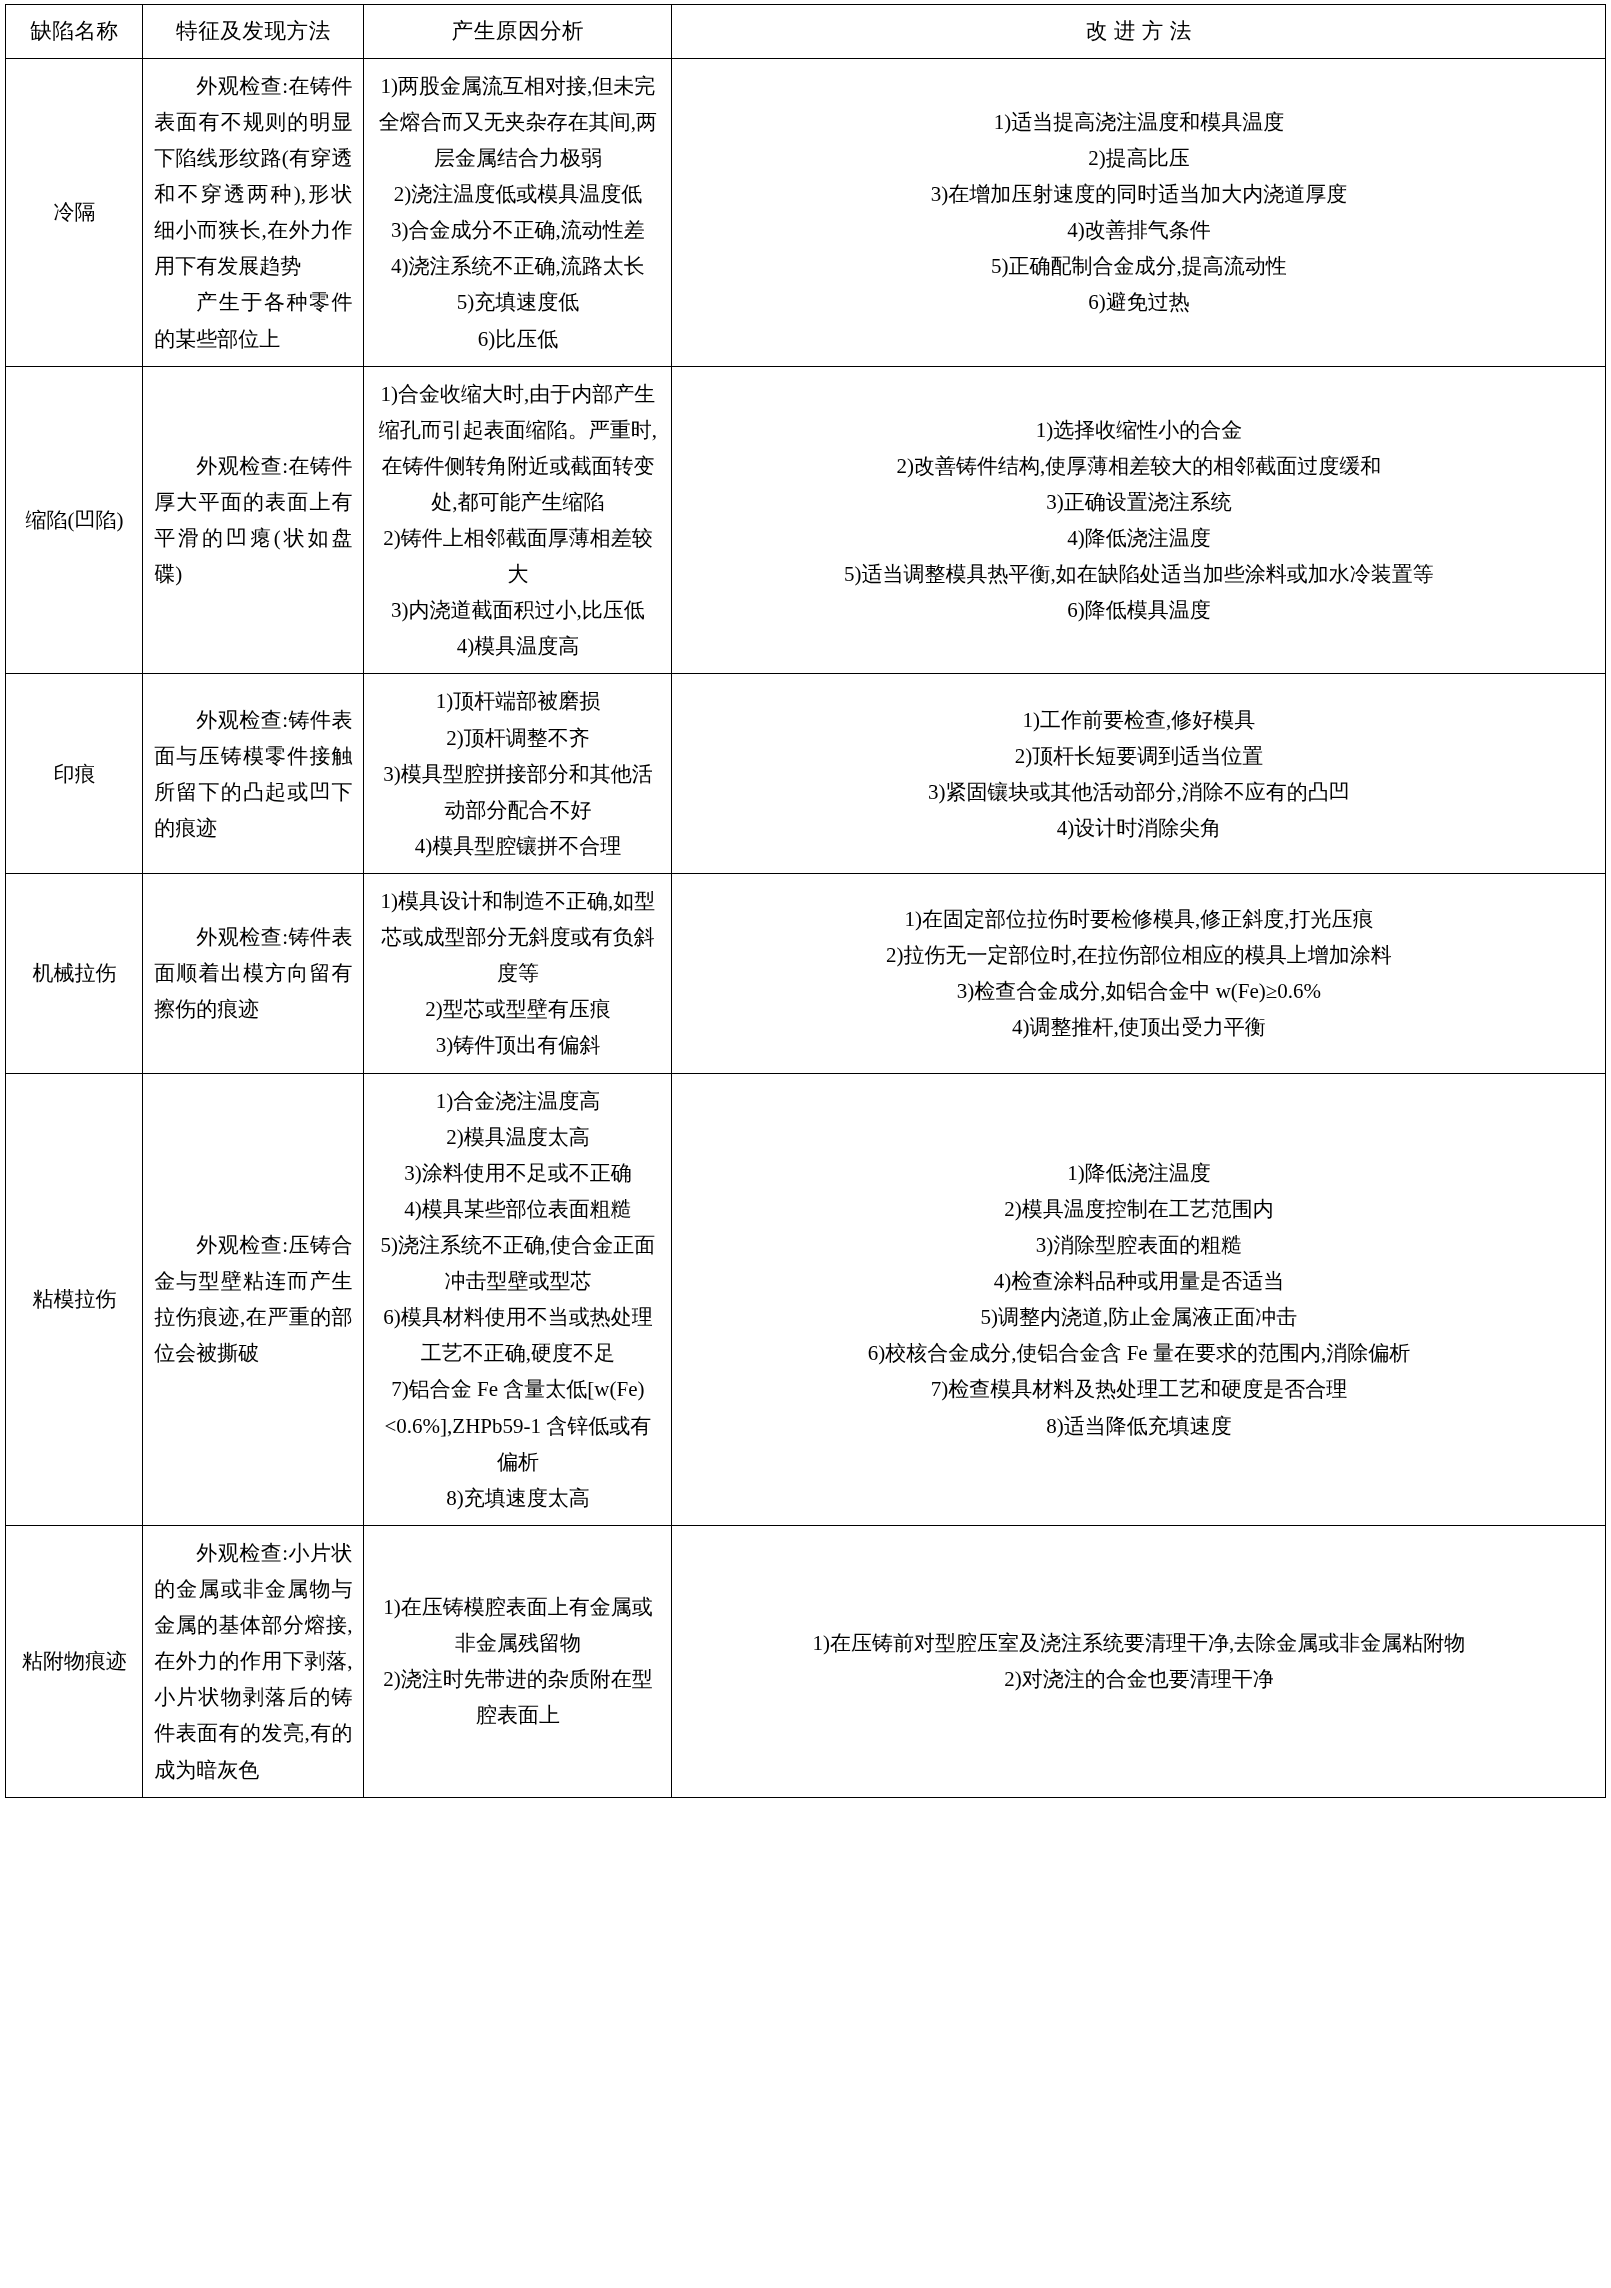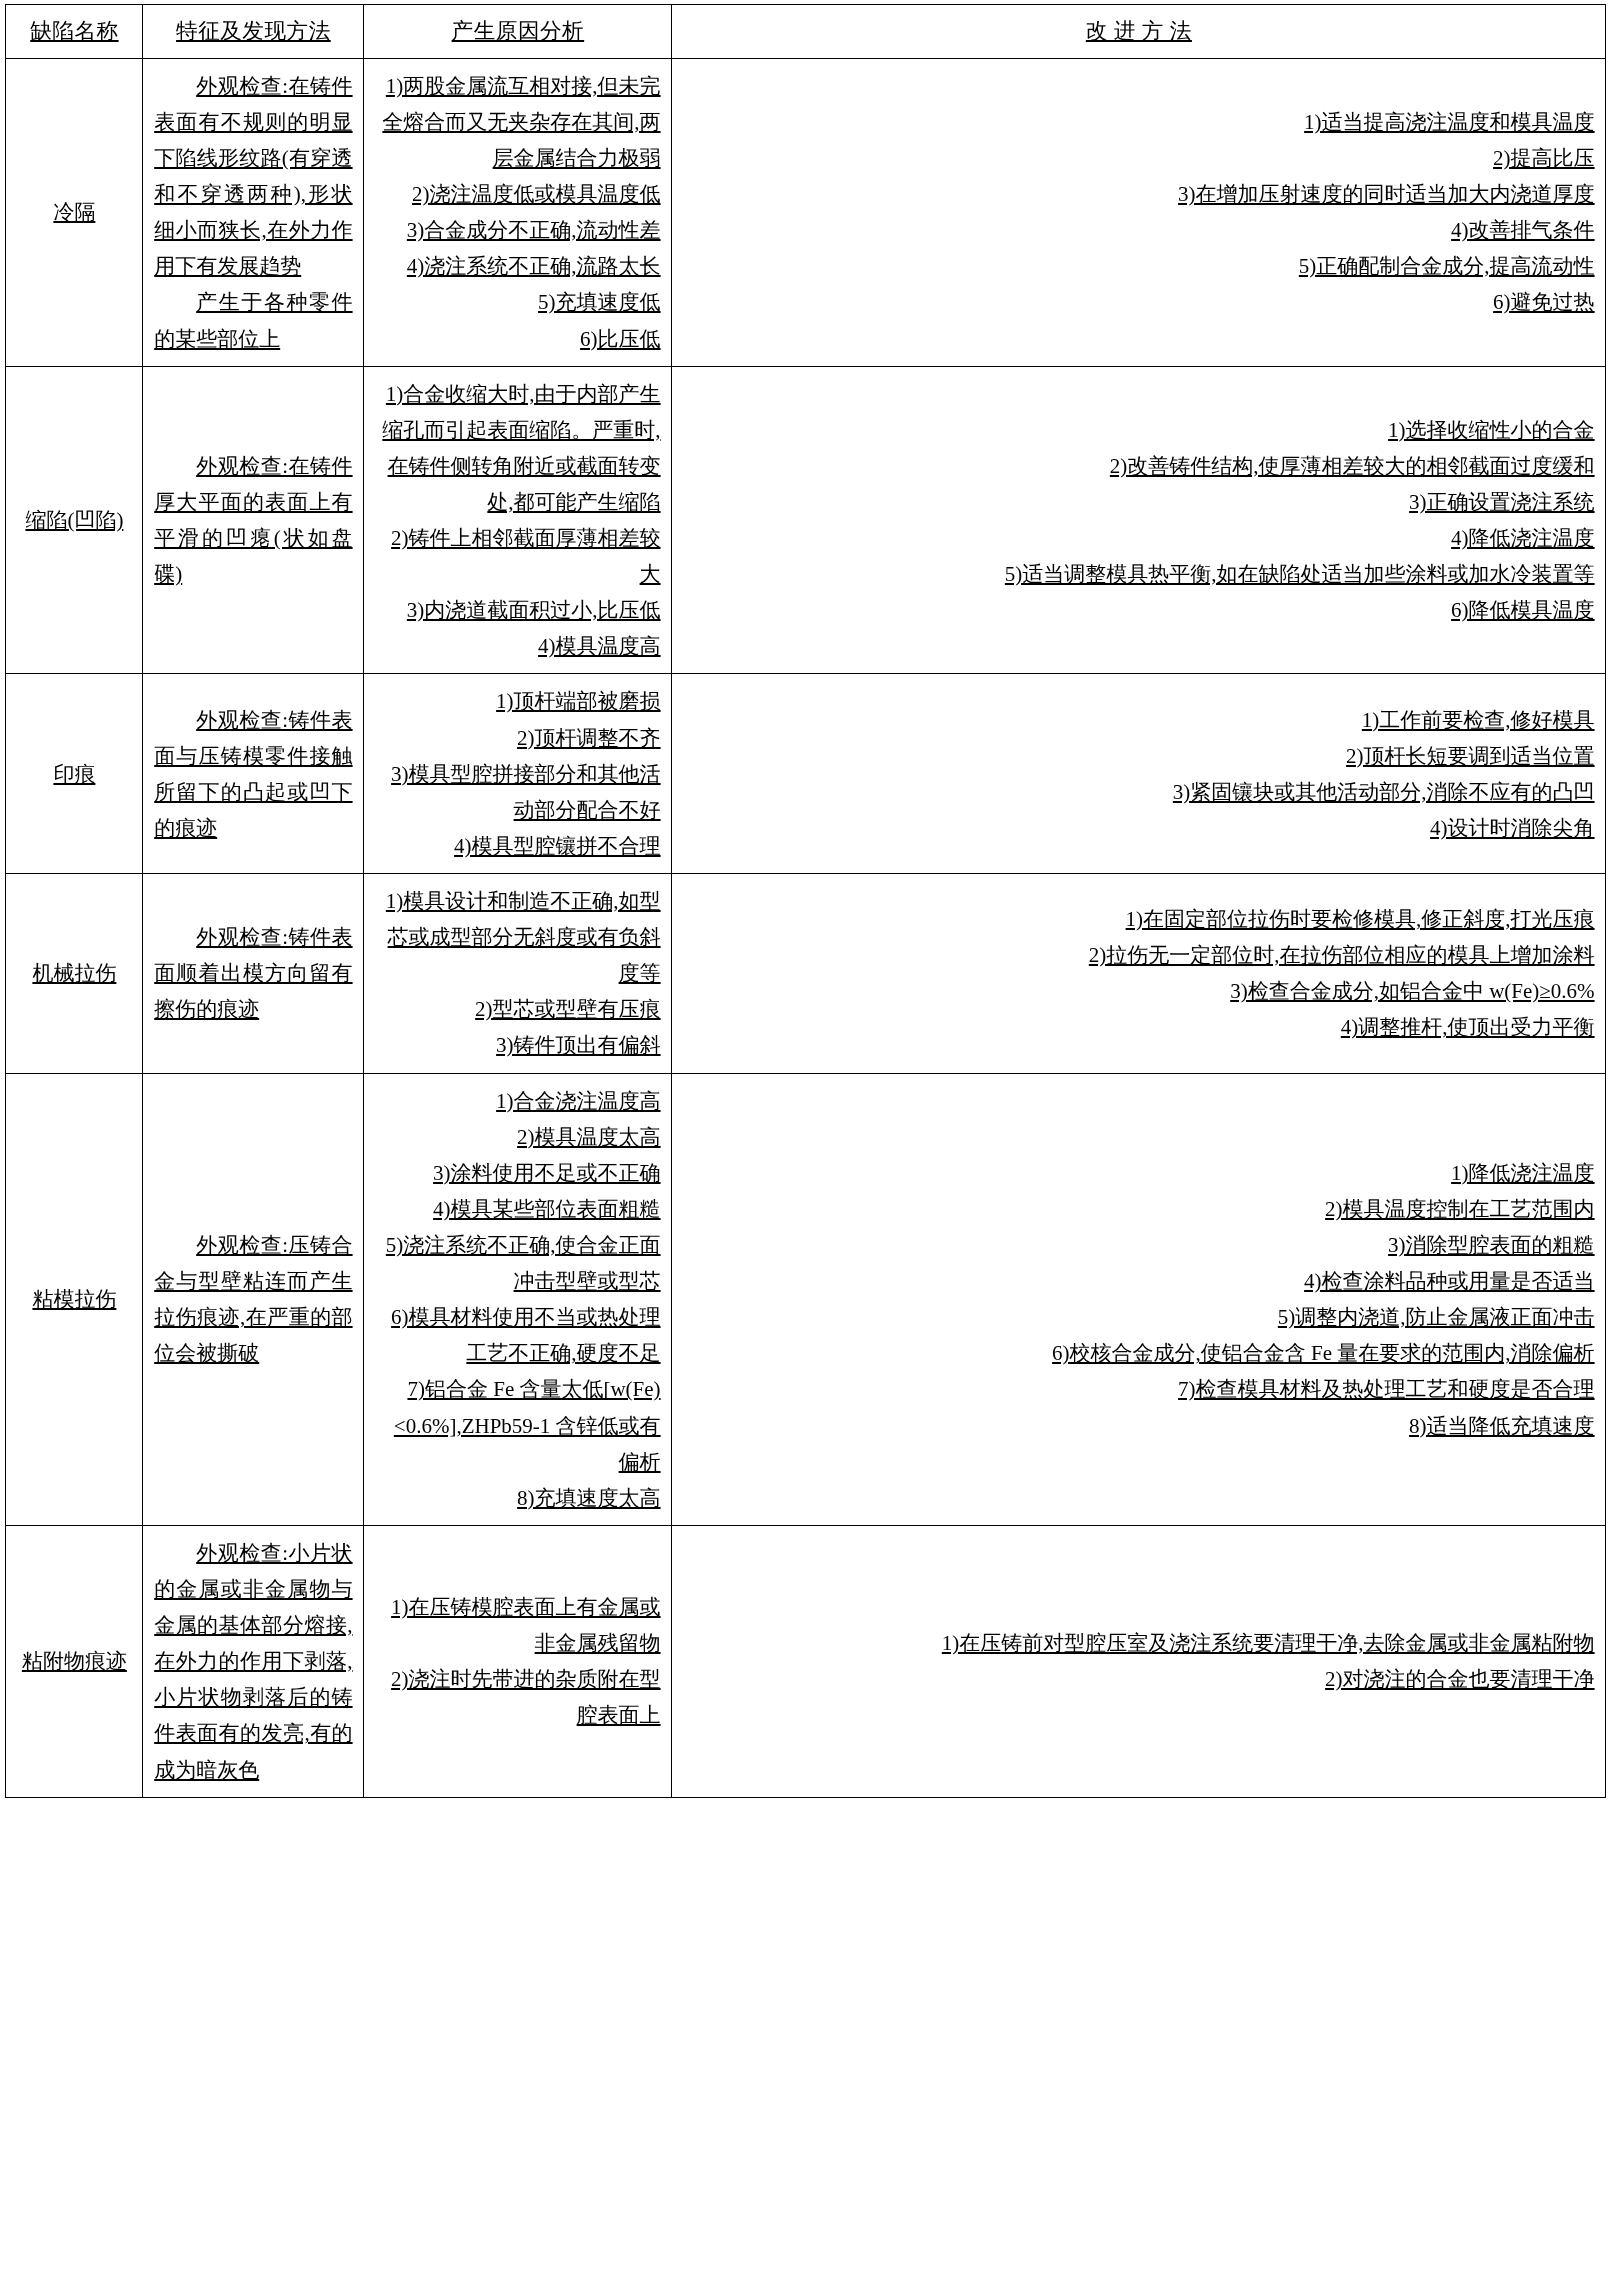--- a/index.html
+++ b/index.html
@@ -8,21 +8,20 @@
     background: #ffffff;
   }
   body {
     font-family: "Liberation Serif", "DejaVu Serif", serif;
     color: #000000;
   }
   #page {
     width: 1611px;
     box-sizing: border-box;
     padding: 3.6px 5.4px 9px 5.4px;
-    text-decoration: underline;
   }
   table.defect-table {
     border-collapse: collapse;
     width: 1600px;
     table-layout: fixed;
   }
   table.defect-table col.c1 { width: 137px; }
   table.defect-table col.c2 { width: 221px; }
   table.defect-table col.c3 { width: 308px; }
   table.defect-table col.c4 { width: 934px; }
@@ -52,21 +51,21 @@
     font-size: 21.6px;
   }
   td.feature-cell {
     text-align: justify;
     text-justify: inter-ideograph;
     font-size: 21px;
     padding: 9px 12.6px;
     margin-top: 30px;
   }
   td.cause-cell, td.improve-cell {
-    text-align: right;
+    text-align: center;
     padding: 9px 12.6px 9px 14.4px;
   }
   .para {
     margin: 0;
     text-indent: 0;
   }
   .indent1 {
     text-indent: 2em;
   }
   .hang {

